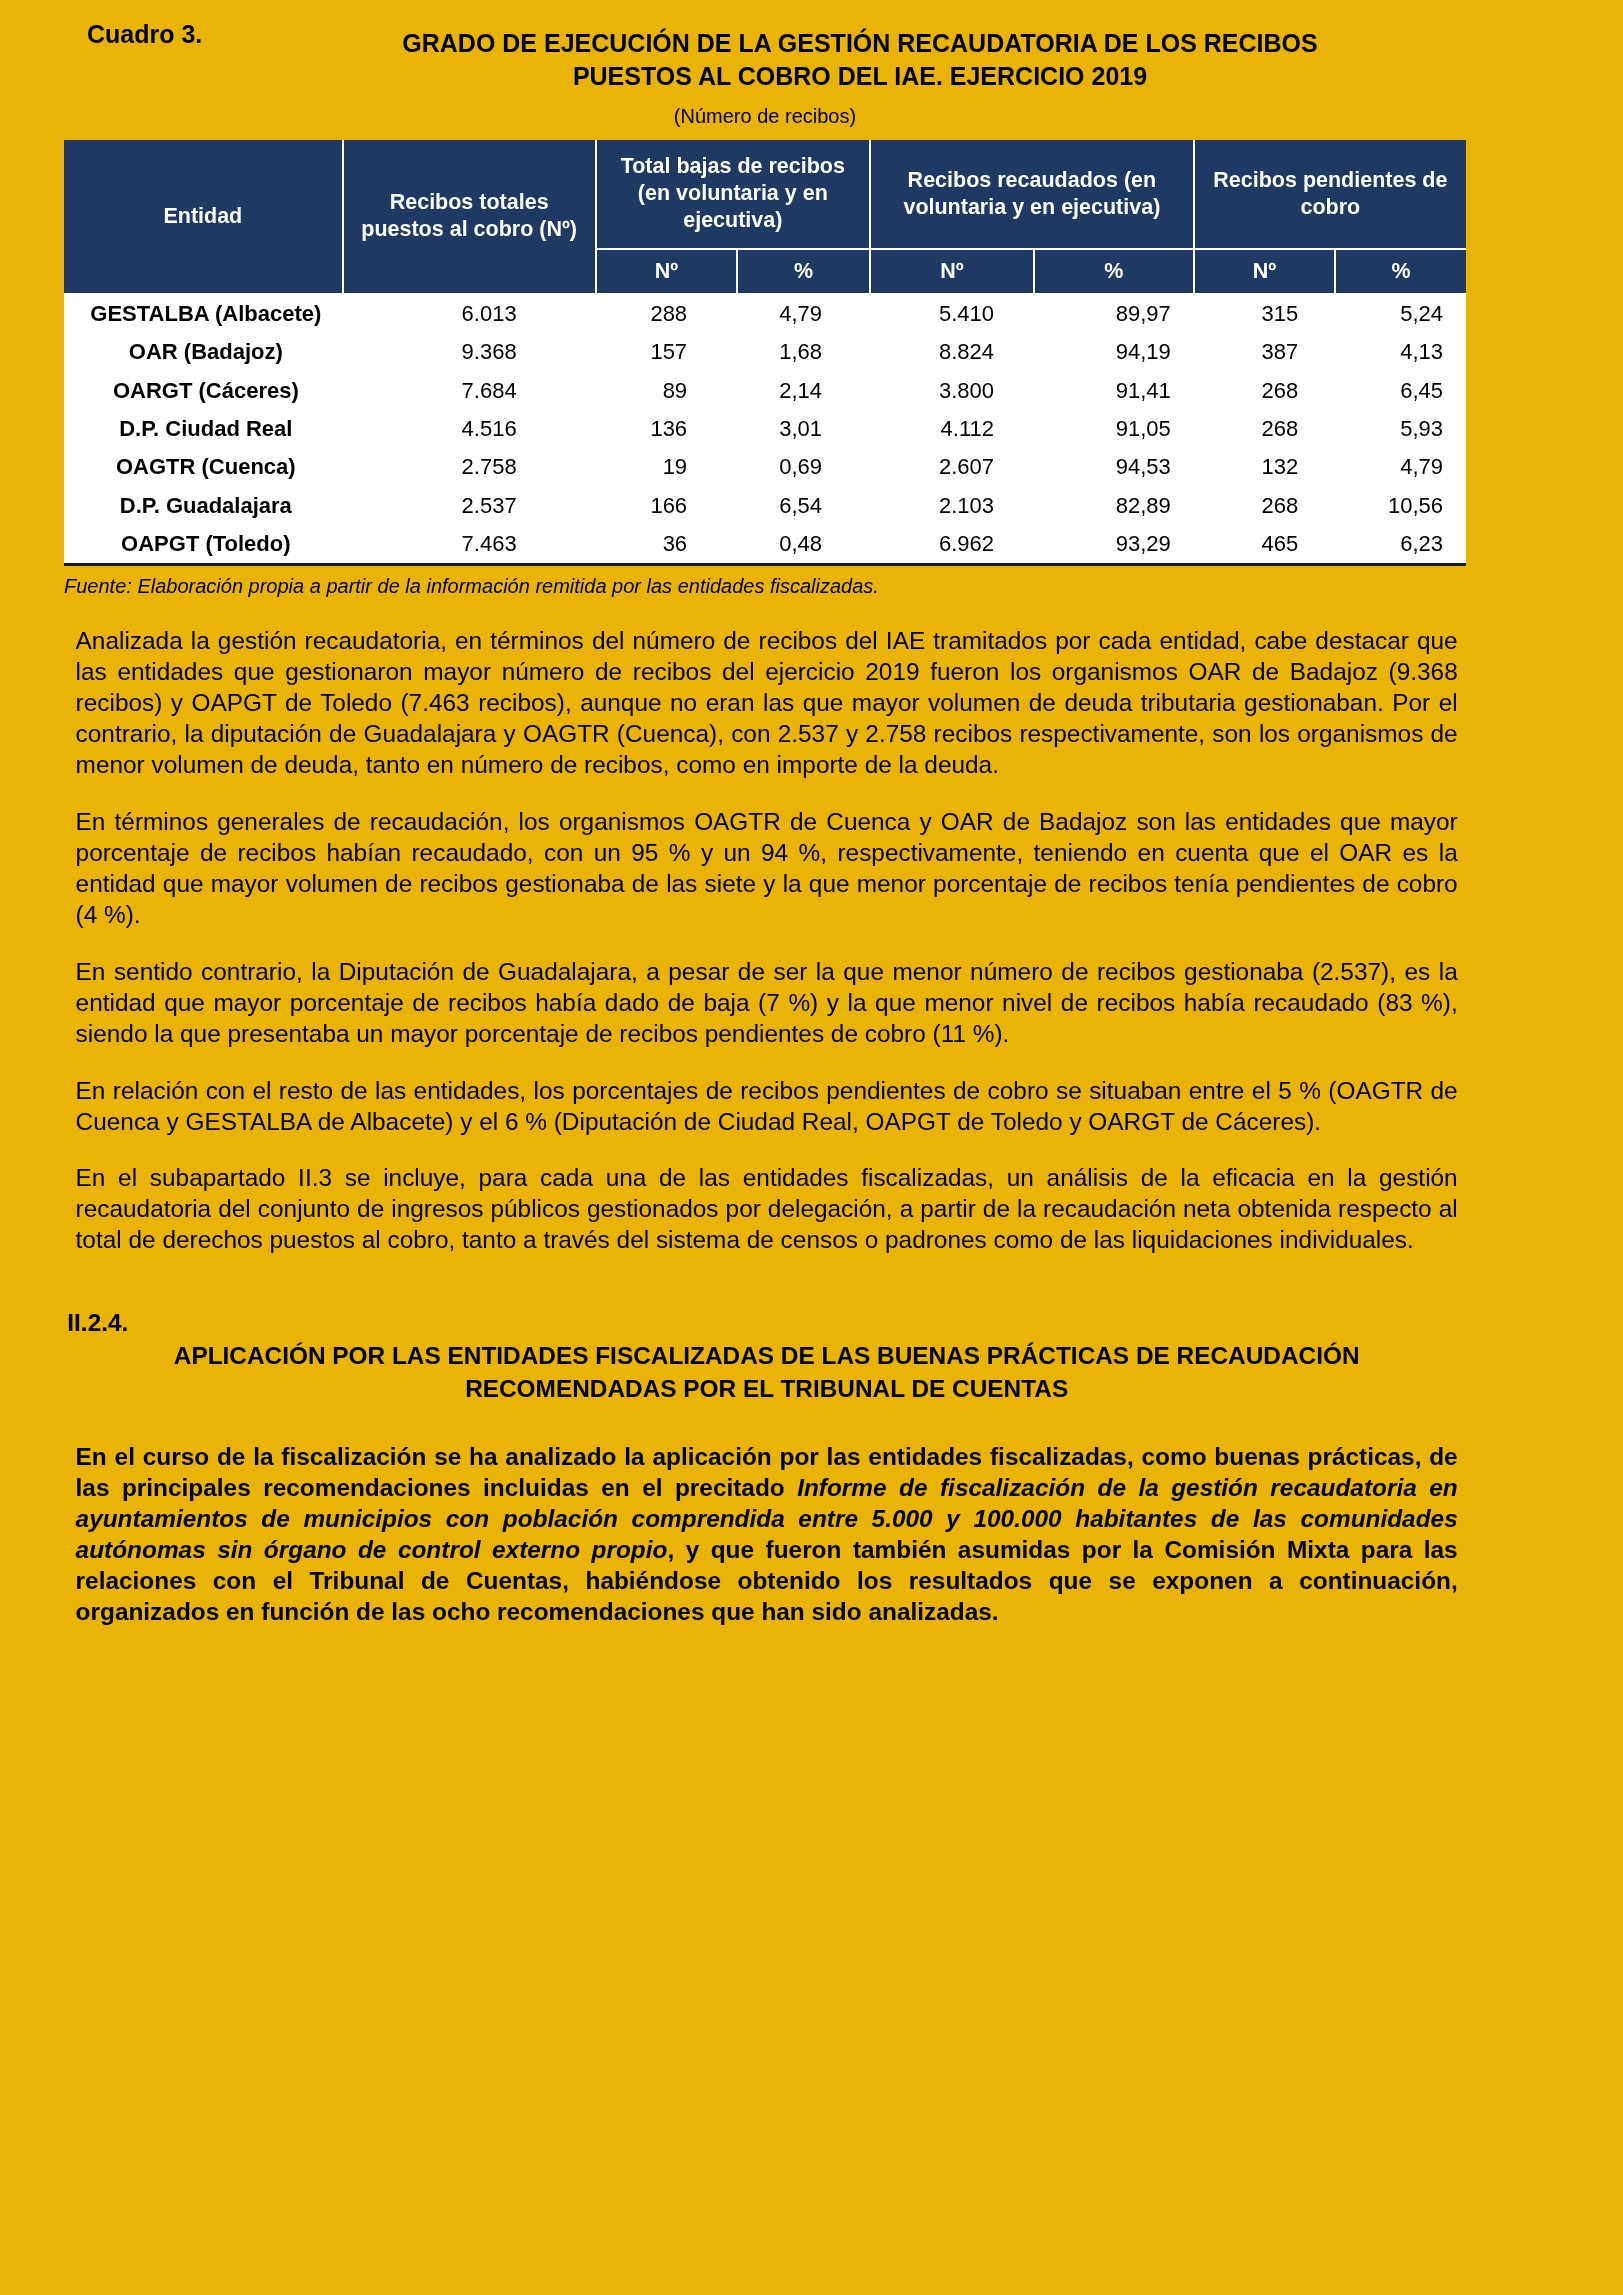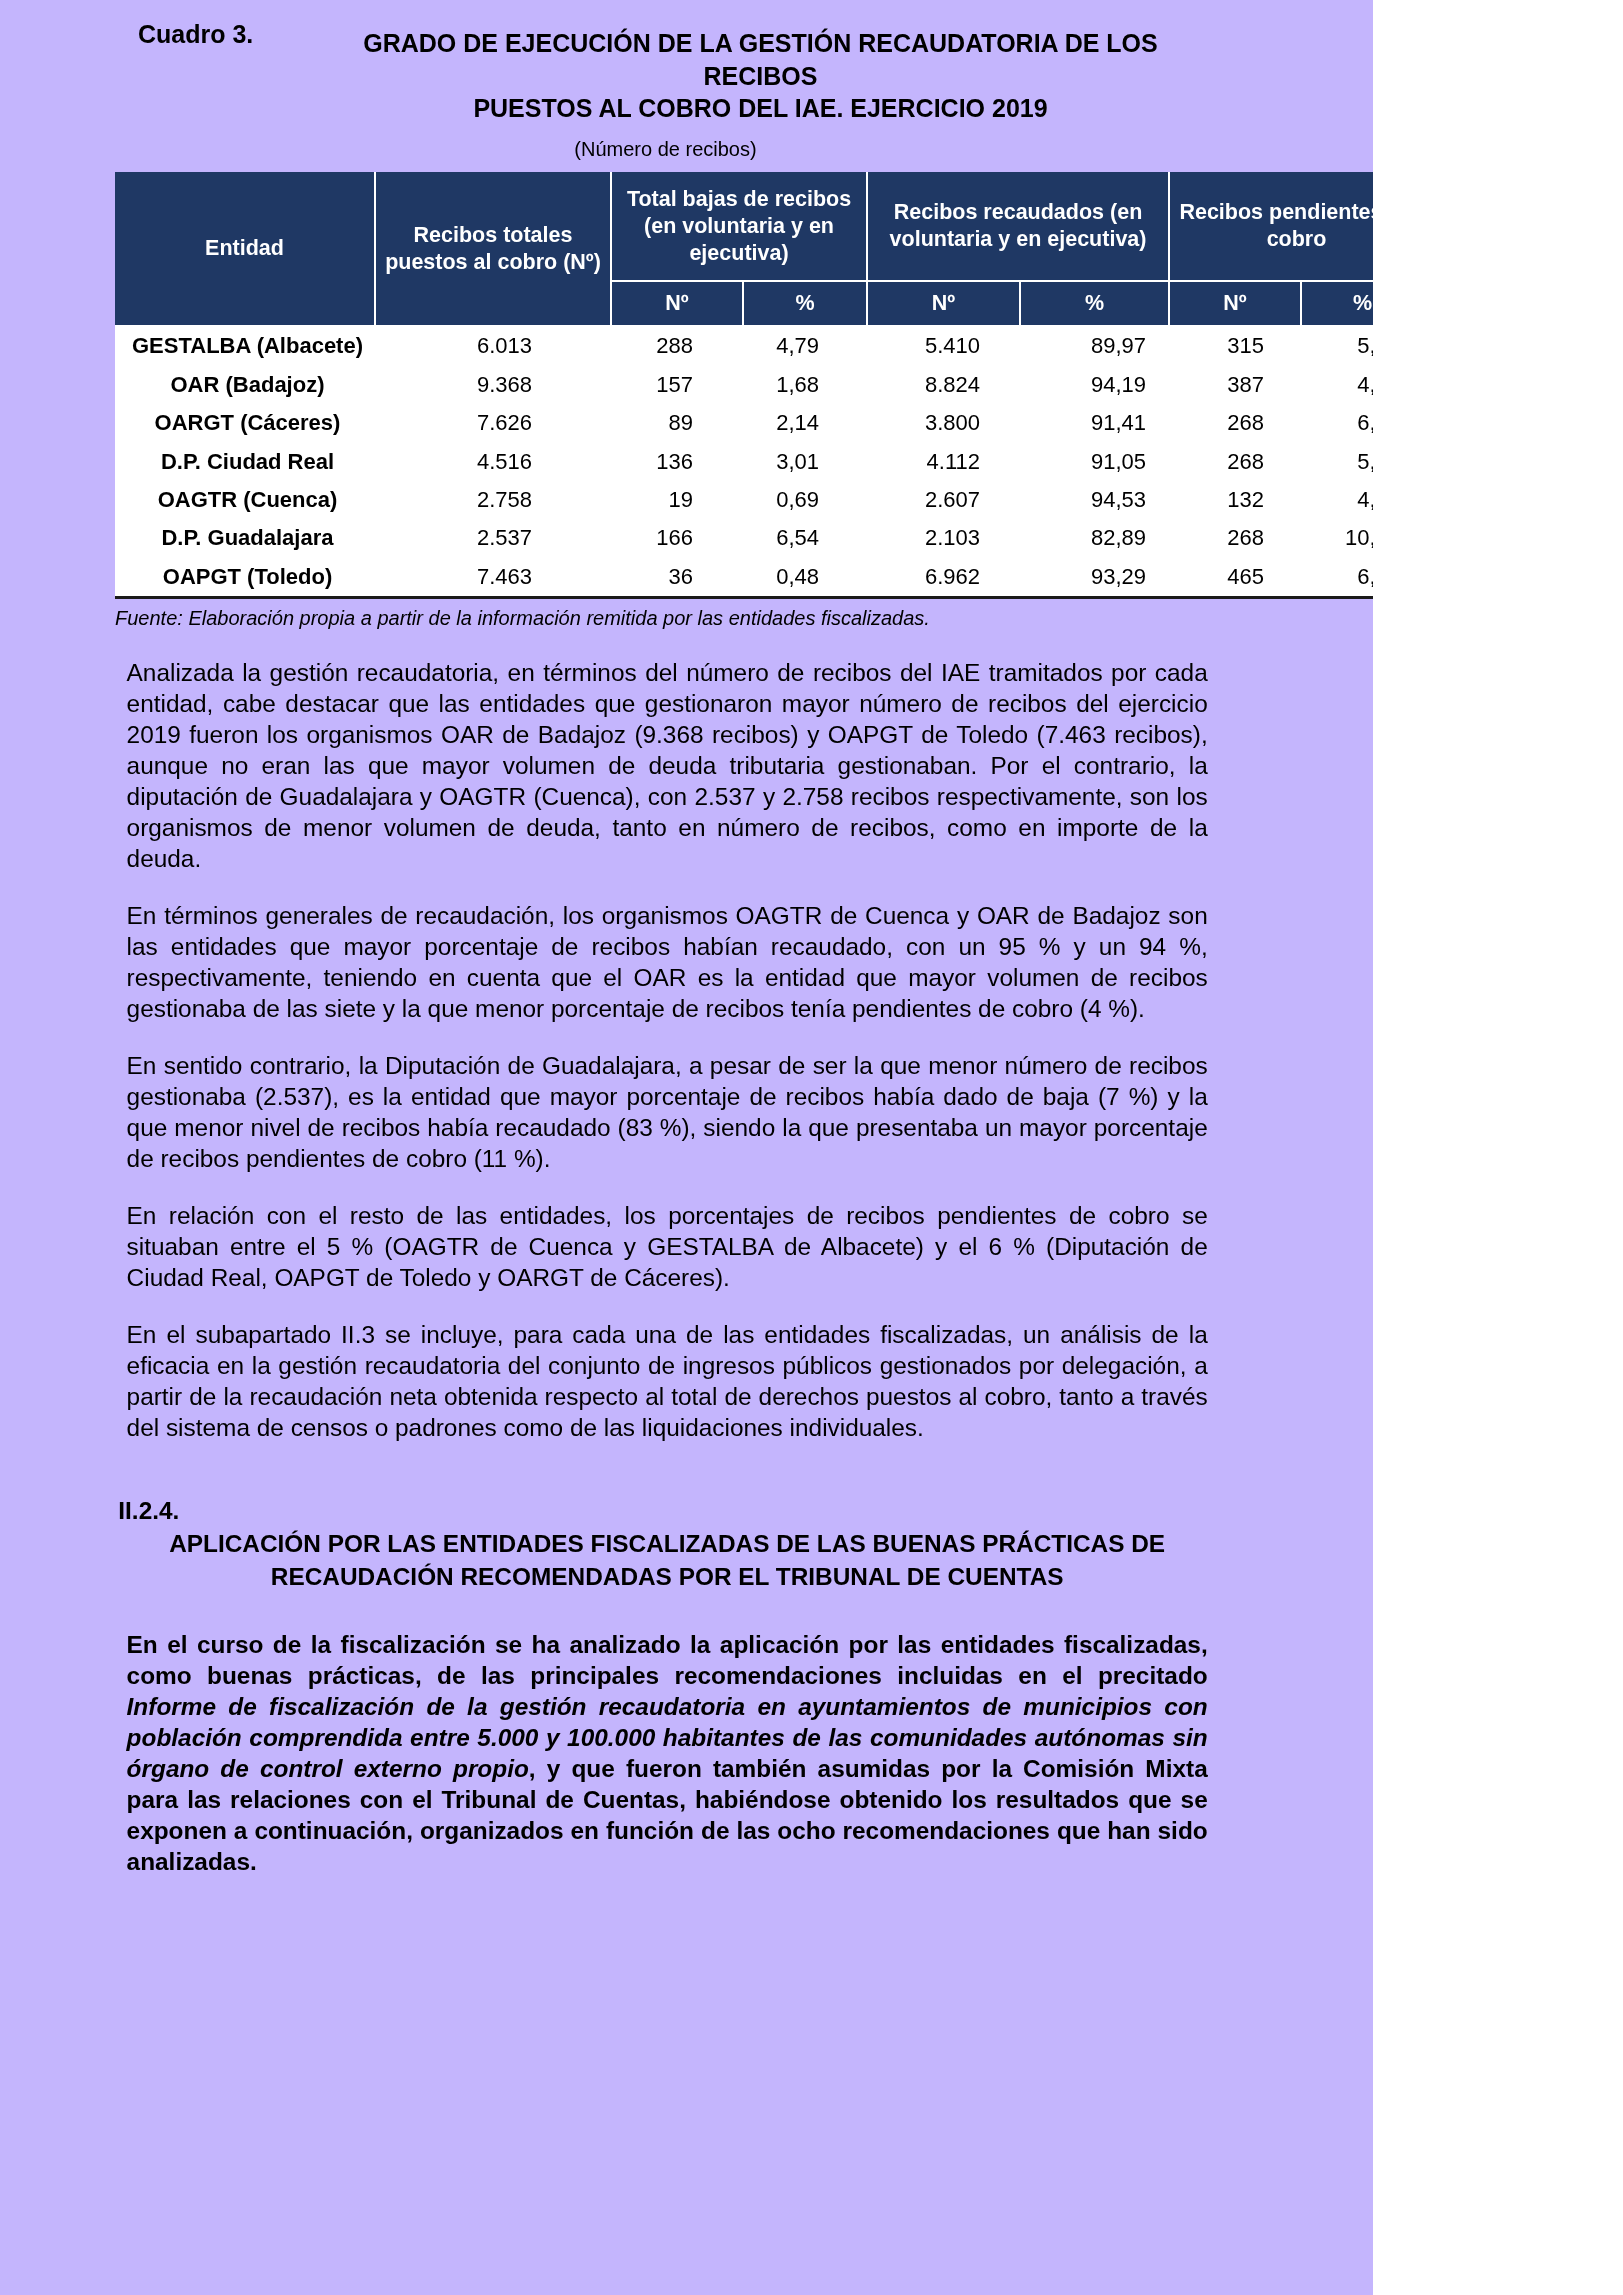--- a/index.html
+++ b/index.html
@@ -6,25 +6,25 @@
     margin: 0;
     padding: 0;
     background: #ffffff;
   }
   body {
     font-family: "Liberation Sans", sans-serif;
     color: #000000;
   }
   .page {
     position: relative;
-    width: 1373px;
+    width: 1623px;
     height: 2295px;
     box-sizing: border-box;
-    padding: 18px 157px 0 115px;
-    background: #c4b5fd;
+    padding: 18px 157px 0 64px;
+    background: #eab308;
     overflow: hidden;
   }
 
   
   .caption-row {
     display: flex;
     align-items: flex-start;
     font-weight: bold;
     font-size: 25px;
     line-height: 1.3;
@@ -191,21 +191,21 @@
           <td class="num">9.368</td>
           <td class="num">157</td>
           <td class="num">1,68</td>
           <td class="num">8.824</td>
           <td class="num">94,19</td>
           <td class="num">387</td>
           <td class="num">4,13</td>
         </tr>
         <tr>
           <td class="entity">OARGT (Cáceres)</td>
-          <td class="num">7.626</td>
+          <td class="num">7.684</td>
           <td class="num">89</td>
           <td class="num">2,14</td>
           <td class="num">3.800</td>
           <td class="num">91,41</td>
           <td class="num">268</td>
           <td class="num">6,45</td>
         </tr>
         <tr>
           <td class="entity">D.P. Ciudad Real</td>
           <td class="num">4.516</td>

